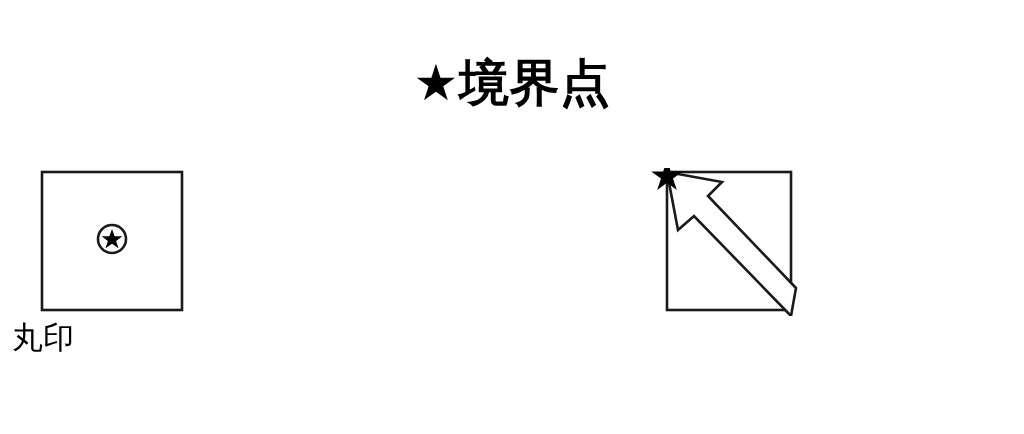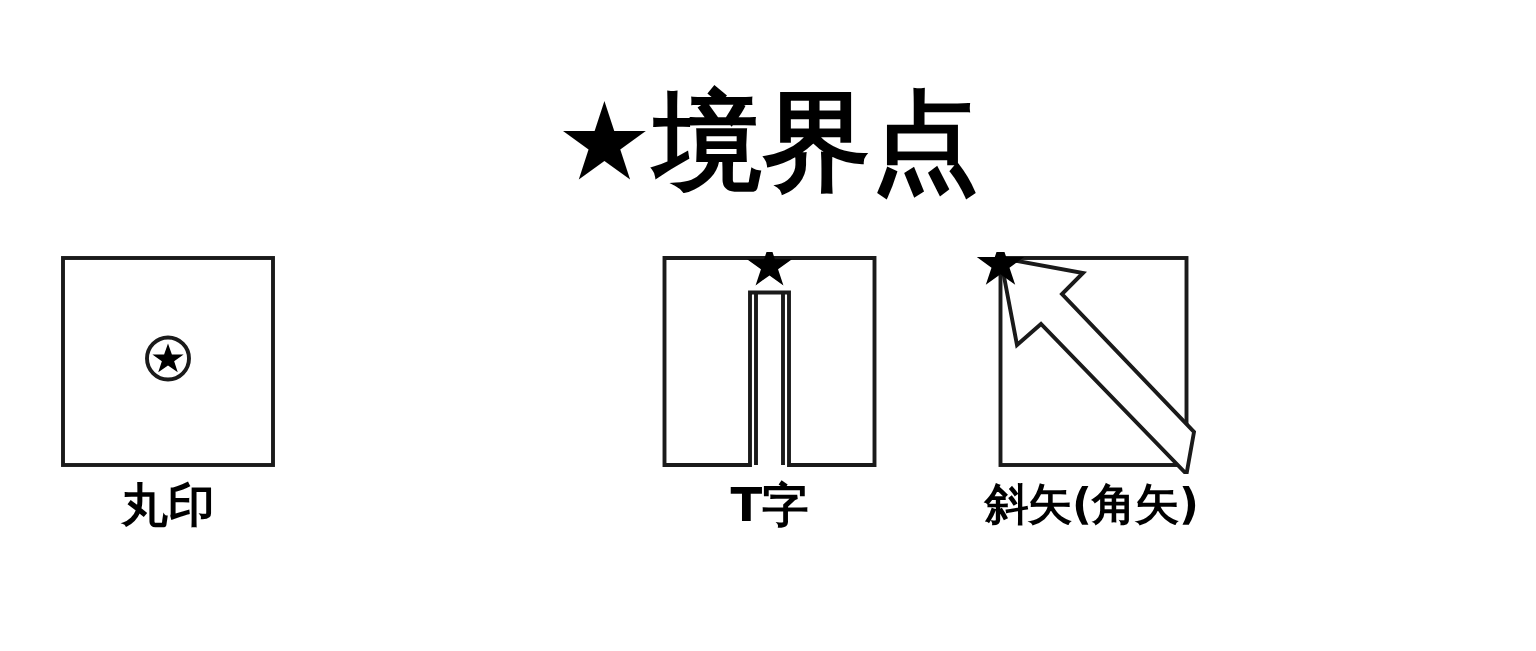--- a/index.html
+++ b/index.html
@@ -20,21 +20,21 @@
     width: 1024px;
     height: 434px;
     background: #ffffff;
   }
   .title {
     position: absolute;
     left: 0;
     top: 58px;
     width: 1024px;
     text-align: center;
-    font-size: 72px;
+    font-size: 50px;
     font-weight: bold;
     line-height: 1;
     letter-spacing: 0.5px;
     color: #000000;
     white-space: nowrap;
   }
   .figure-row {
     position: absolute;
     left: 0;
     top: 168px;
@@ -63,23 +63,23 @@
   .fig-canvas svg {
     display: block;
     width: 160px;
     height: 148px;
   }
   .fig-label {
     position: absolute;
     left: -20px;
     top: 150px;
     width: 200px;
-    text-align: center;
+    text-align: left;
     font-size: 31px;
-    font-weight: bold;
+    font-weight: normal;
     line-height: 1.25;
     color: #000000;
     white-space: nowrap;
   }
   .fig-label.narrow { font-size: 29px; }
 </style>
 </head>
 <body>
 
 <div class="page">
@@ -93,47 +93,33 @@
         <svg viewBox="0 0 160 148" xmlns="http://www.w3.org/2000/svg">
           <rect x="10" y="4" width="140" height="138" fill="#ffffff" stroke="#1a1a1a" stroke-width="2.6"></rect>
           <circle cx="80" cy="71" r="14" fill="#ffffff" stroke="#1a1a1a" stroke-width="2.6"></circle>
           <polygon points="80,61 82.6,68.3 90.4,68.3 84.1,72.9 86.5,80.2 80,75.7 73.5,80.2 75.9,72.9 69.6,68.3 77.4,68.3" fill="#000000"></polygon>
         </svg>
       </div>
       <div class="fig-label">丸印</div>
     </div>
 
 
-    <div class="figure fig-3">
-      <div class="fig-canvas">
-        <svg viewBox="0 0 160 148" xmlns="http://www.w3.org/2000/svg">
-
-          <path d="M 10 4 L 150 4 L 150 142 L 93 142 L 93 27 L 67 27 L 67 142 L 10 142 Z" fill="#ffffff" stroke="#1a1a1a" stroke-width="2.6" stroke-linejoin="miter"></path>
-
-          <line x1="71" y1="27" x2="71" y2="142" stroke="#1a1a1a" stroke-width="2.6"></line>
-          <line x1="89" y1="27" x2="89" y2="142" stroke="#1a1a1a" stroke-width="2.6"></line>
-          <polygon points="80,-6 83.6,4.8 95,4.8 85.7,11.5 89.3,22.3 80,15.6 70.7,22.3 74.3,11.5 65,4.8 76.4,4.8" fill="#000000"></polygon>
-        </svg>
-      </div>
-      <div class="fig-label">T字</div>
-    </div>
 
     <div class="figure fig-4">
       <div class="fig-canvas">
         <svg viewBox="0 0 160 148" xmlns="http://www.w3.org/2000/svg">
           <rect x="19" y="4" width="124" height="138" fill="#ffffff" stroke="#1a1a1a" stroke-width="2.6"></rect>
 
           <path d="M 19 4
                    L 74 14
                    L 60 28
                    L 148 120
                    L 143 148
                    L 46 48
                    L 30 62 Z" fill="#ffffff" stroke="#1a1a1a" stroke-width="2.6" stroke-linejoin="miter"></path>
           <polygon points="19,-8 22.8,3.4 34.8,3.4 25,10.5 28.8,21.9 19,14.8 9.2,21.9 13,10.5 3.2,3.4 15.2,3.4" fill="#000000"></polygon>
         </svg>
       </div>
-      <div class="fig-label narrow">斜矢(角矢)</div>
     </div>
 
 
   </div>
 </div>
 
 </body></html>

